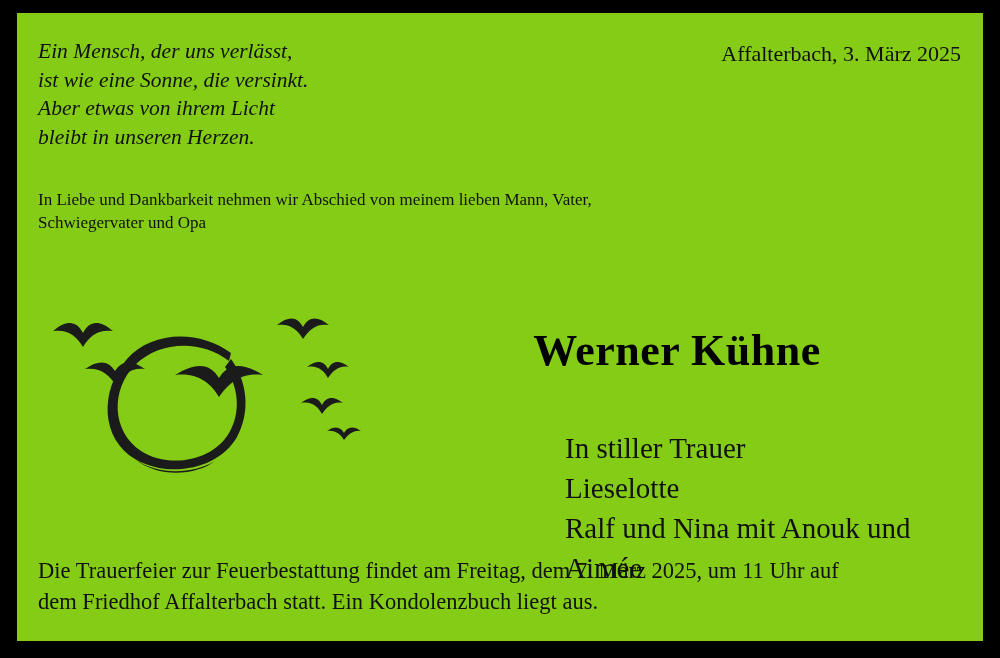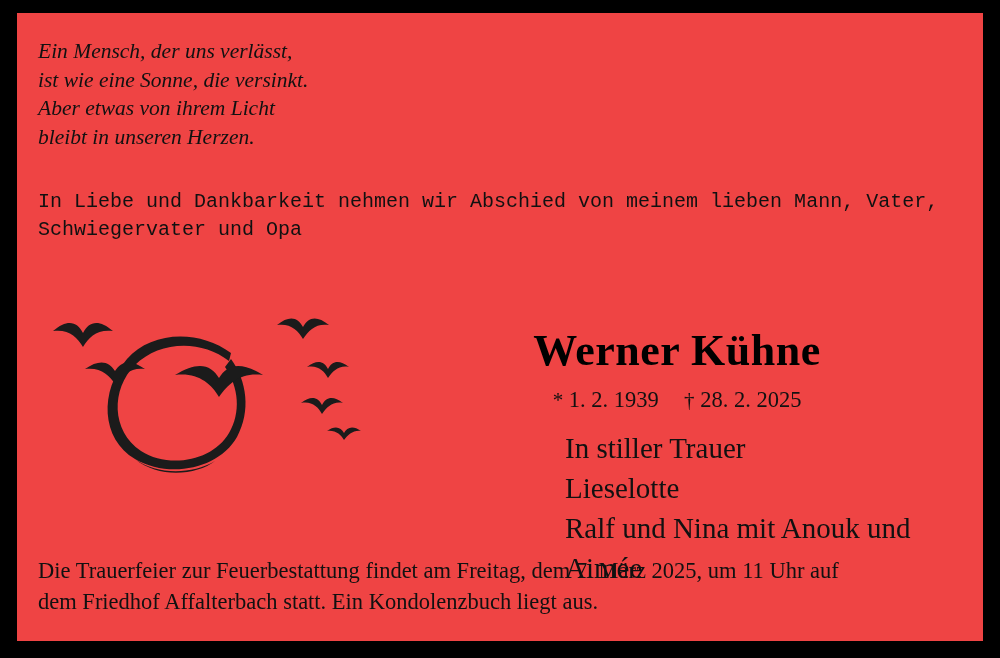--- a/index.html
+++ b/index.html
@@ -12,21 +12,21 @@
     height: 658px;
     font-family: "Liberation Serif", serif;
     overflow: hidden;
   }
   .obituary {
     position: absolute;
     left: 17px;
     top: 13px;
     width: 966px;
     height: 628px;
-    background: #ef4444;
+    background: #84cc16;
     box-sizing: border-box;
   }
   .quote {
     position: absolute;
     left: 21px;
     top: 24px;
     font-style: italic;
     font-size: 21.5px;
     line-height: 1.33;
     color: #111;
@@ -38,25 +38,24 @@
     top: 28px;
     font-size: 22px;
     color: #111;
     text-align: right;
   }
   .intro {
     position: absolute;
     left: 21px;
     top: 175px;
     width: 920px;
-    font-size: 20px;
+    font-size: 17px;
     line-height: 1.38;
     color: #111;
     white-space: pre-line;
-    font-family: Liberation Mono, monospace;
   }
   .name-block {
     position: absolute;
     left: 370px;
     top: 270px;
     width: 580px;
     text-align: center;
     margin-top: 44px;
   }
   .name {
@@ -108,20 +107,21 @@
 </head>
 <body>
 
 <div class="obituary">
 
   <div class="quote">Ein Mensch, der uns verlässt,
 ist wie eine Sonne, die versinkt.
 Aber etwas von ihrem Licht
 bleibt in unseren Herzen.</div>
 
+  <div class="place-date">Affalterbach, 3. März 2025</div>
 
   <div class="intro">In Liebe und Dankbarkeit nehmen wir Abschied von meinem lieben Mann, Vater,
 Schwiegervater und Opa</div>
 
   <div class="emblem">
     <svg viewBox="0 0 340 200" width="340" height="200" aria-hidden="true">
 
       <path d="M192,64 C160,40 112,42 88,70 C60,102 62,150 96,170 C130,190 180,180 198,148 C212,122 208,92 192,70 L186,78 C200,98 202,124 190,144 C174,172 130,180 102,162 C72,142 72,100 96,76 C120,52 162,50 190,72 Z" fill="#1b1b1b"></path>
       <path d="M96,170 C118,186 152,186 176,172 C158,186 120,190 96,170 Z" fill="#1b1b1b"></path>
 
@@ -132,27 +132,20 @@
         <path d="M238,38 C250,28 259,30 264,40 C269,30 278,28 290,38 C277,36 270,43 264,52 C259,43 251,36 238,38 Z" transform="translate(0,-2)"></path>
         <path d="M258,84 C268,76 275,78 279,86 C283,78 290,76 300,84 C290,82 284,88 279,95 C275,88 269,82 258,84 Z" transform="translate(10,-6)"></path>
         <path d="M262,118 C272,110 279,112 283,120 C287,112 294,110 304,118 C294,116 288,122 283,129 C279,122 273,116 262,118 Z" transform="translate(0,-4)"></path>
         <path d="M290,146 C298,140 304,142 307,148 C310,142 316,140 324,146 C316,145 311,150 307,155 C304,150 299,145 290,146 Z" transform="translate(-2,-4)"></path>
       </g>
     </svg>
   </div>
 
   <div class="name-block">
     <div class="name">Werner Kühne</div>
-    <div class="dates">
-      <span class="sym">*</span>
-      <span>1. 2. 1939</span>
-      <span class="gap"></span>
-      <span class="sym">†</span>
-      <span>28. 2. 2025</span>
-    </div>
   </div>
 
   <div class="mourners">In stiller Trauer
 Lieselotte
 Ralf und Nina mit Anouk und Aimée</div>
 
   <div class="footer">Die Trauerfeier zur Feuerbestattung findet am Freitag, dem 7. März 2025, um 11 Uhr auf
 dem Friedhof Affalterbach statt. Ein Kondolenzbuch liegt aus.</div>
 
 </div>

